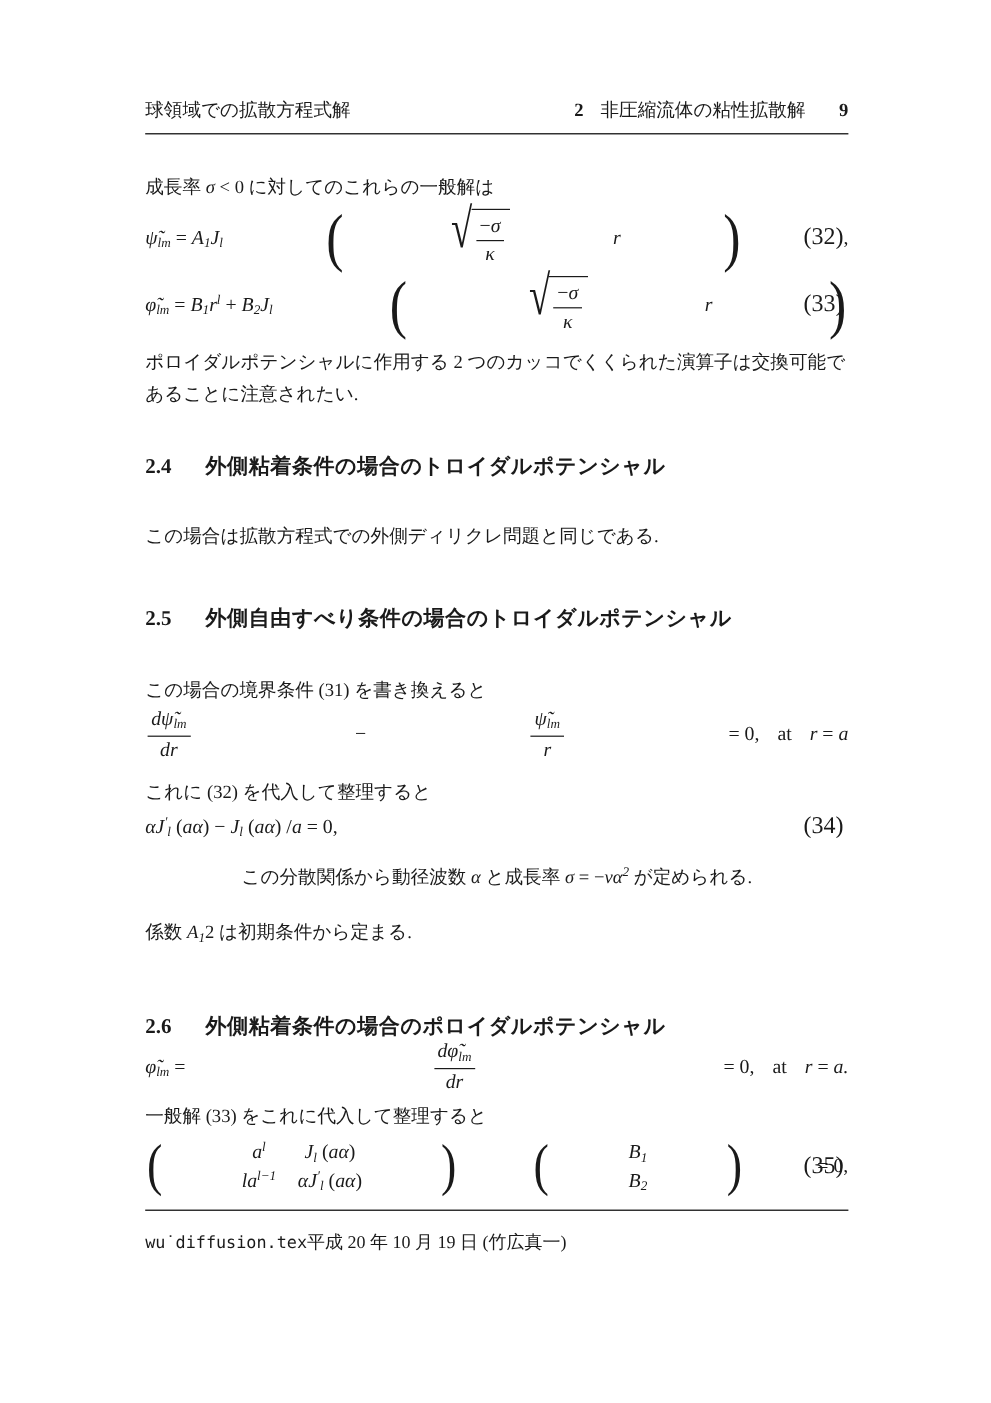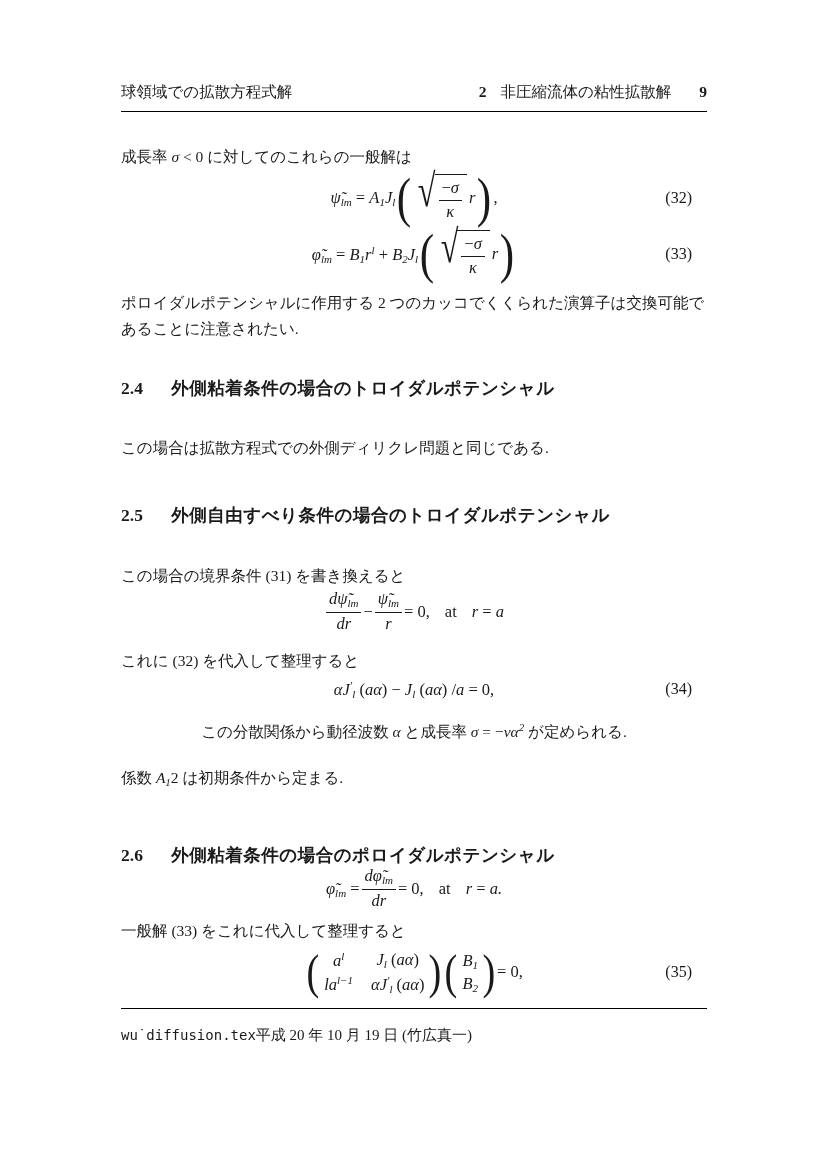--- a/index.html
+++ b/index.html
@@ -21,23 +21,23 @@
   .r-sup { font-size:11px; font-style:italic; vertical-align:6px; }
   .r-scr { font-style:italic; }
   .r-at { font-style:normal; margin:0 15px; }
 
   
   .sec { font-size:17.5px; font-weight:bold; }
   .sec-num { font-family:"Liberation Serif","DejaVu Serif",serif; margin-right:24px; }
   .sec-title { font-family:"Liberation Sans","DejaVu Sans",sans-serif; letter-spacing:0.5px; }
 
   
-  .eq-row { position:relative; display:flex; justify-content:center; align-items:center; font-size:16.5px; font-style:italic; }
+  .eq-row { position:relative; display:flex; justify-content:space-between; align-items:center; font-size:16.5px; font-style:italic; }
   .eq-row .r-n, .eq-tag { font-style:normal; }
-  .eq-tag { position:absolute; right:15px; top:50%; transform:translateY(-50%); font-size:16px; }
+  .eq-tag { position:absolute; right:4px; top:50%; transform:translateY(-50%); font-size:20px; }
   .frac { display:inline-flex; flex-direction:column; align-items:center; text-align:center; margin:0 2px; }
   .fnum { display:block; padding:0 3px 1px; border-bottom:1px solid #1a1a1a; line-height:1.25; }
   .fden { display:block; line-height:1.25; padding-top:1px; }
   .sqrt { display:inline-flex; align-items:flex-start; margin:0 2px 0 1px; }
   .rad { font-size:46px; line-height:1; font-style:normal; transform:scaleX(0.7); margin-right:-5px; margin-top:-6px; }
   .sqrt-body { border-top:1.3px solid #1a1a1a; padding:3px 3px 0 2px; }
   .bp { font-style:normal; font-weight:400; line-height:1; display:inline-block; transform:scaleX(0.8); }
   .bp-lg { font-size:54px; }
   .bp-md { font-size:48px; }
   .matrix { display:grid; grid-template-columns:auto auto; column-gap:18px; row-gap:3px; justify-items:center; align-items:center; margin:0 3px; }

